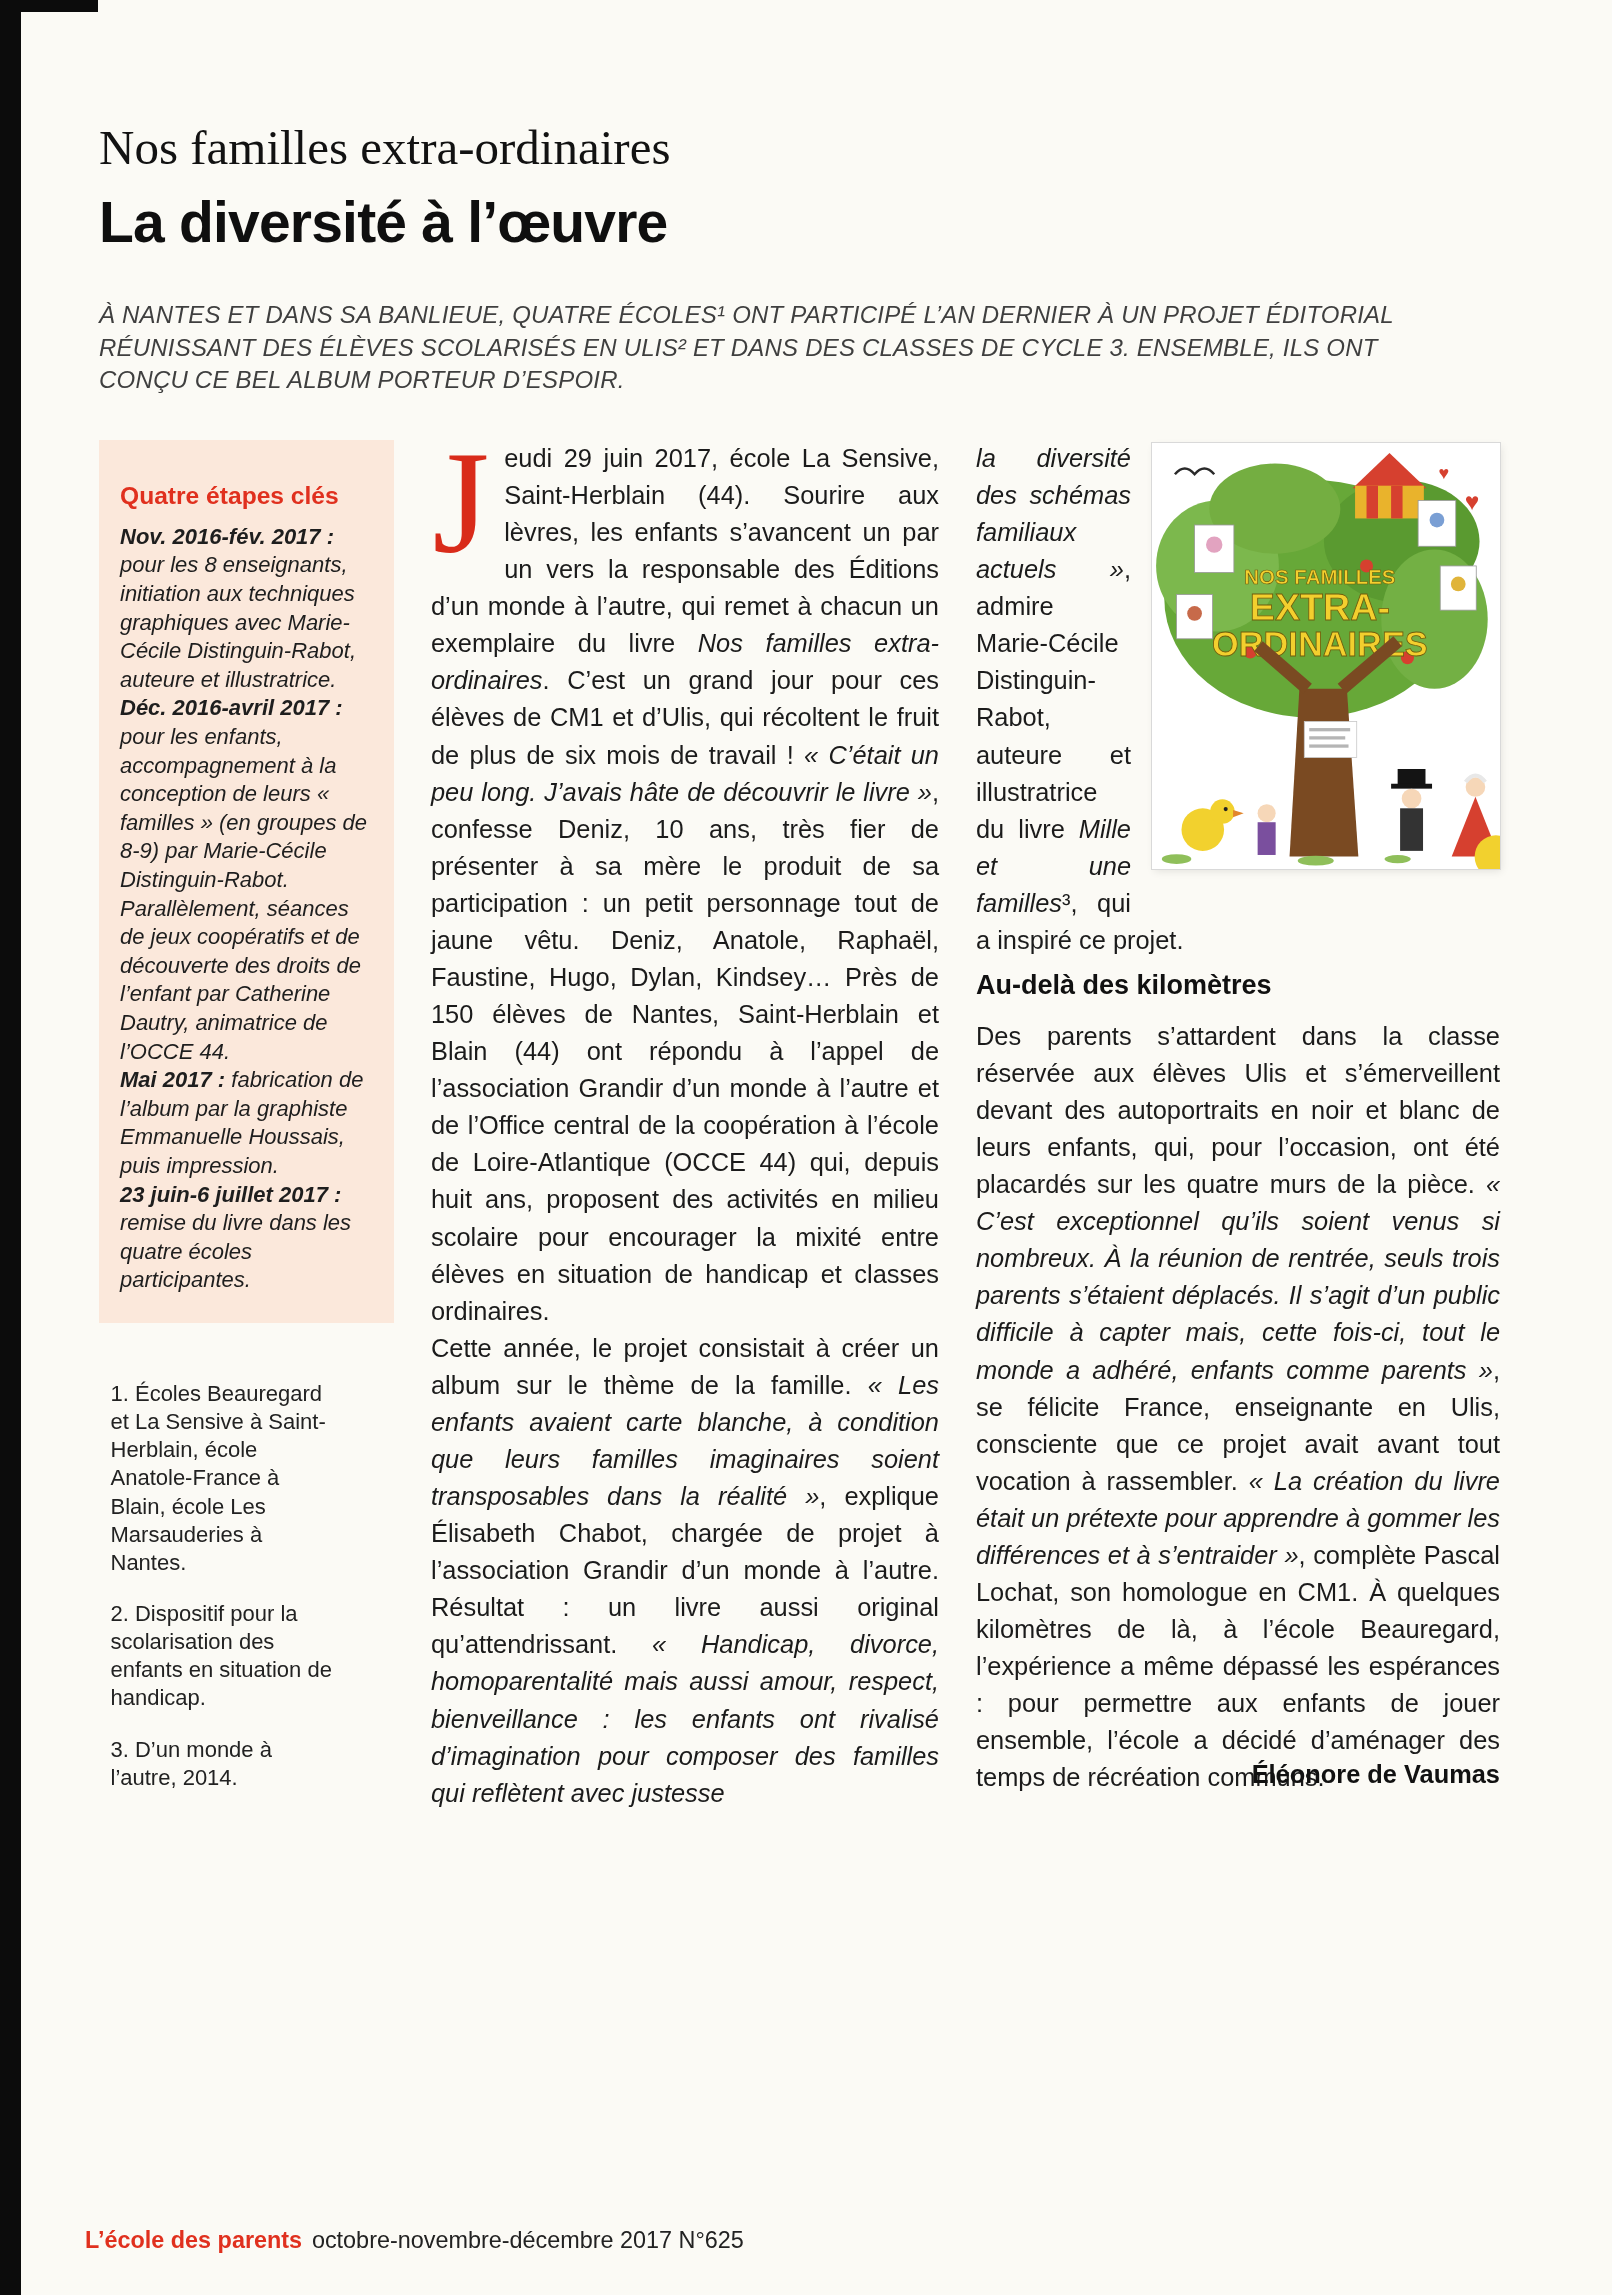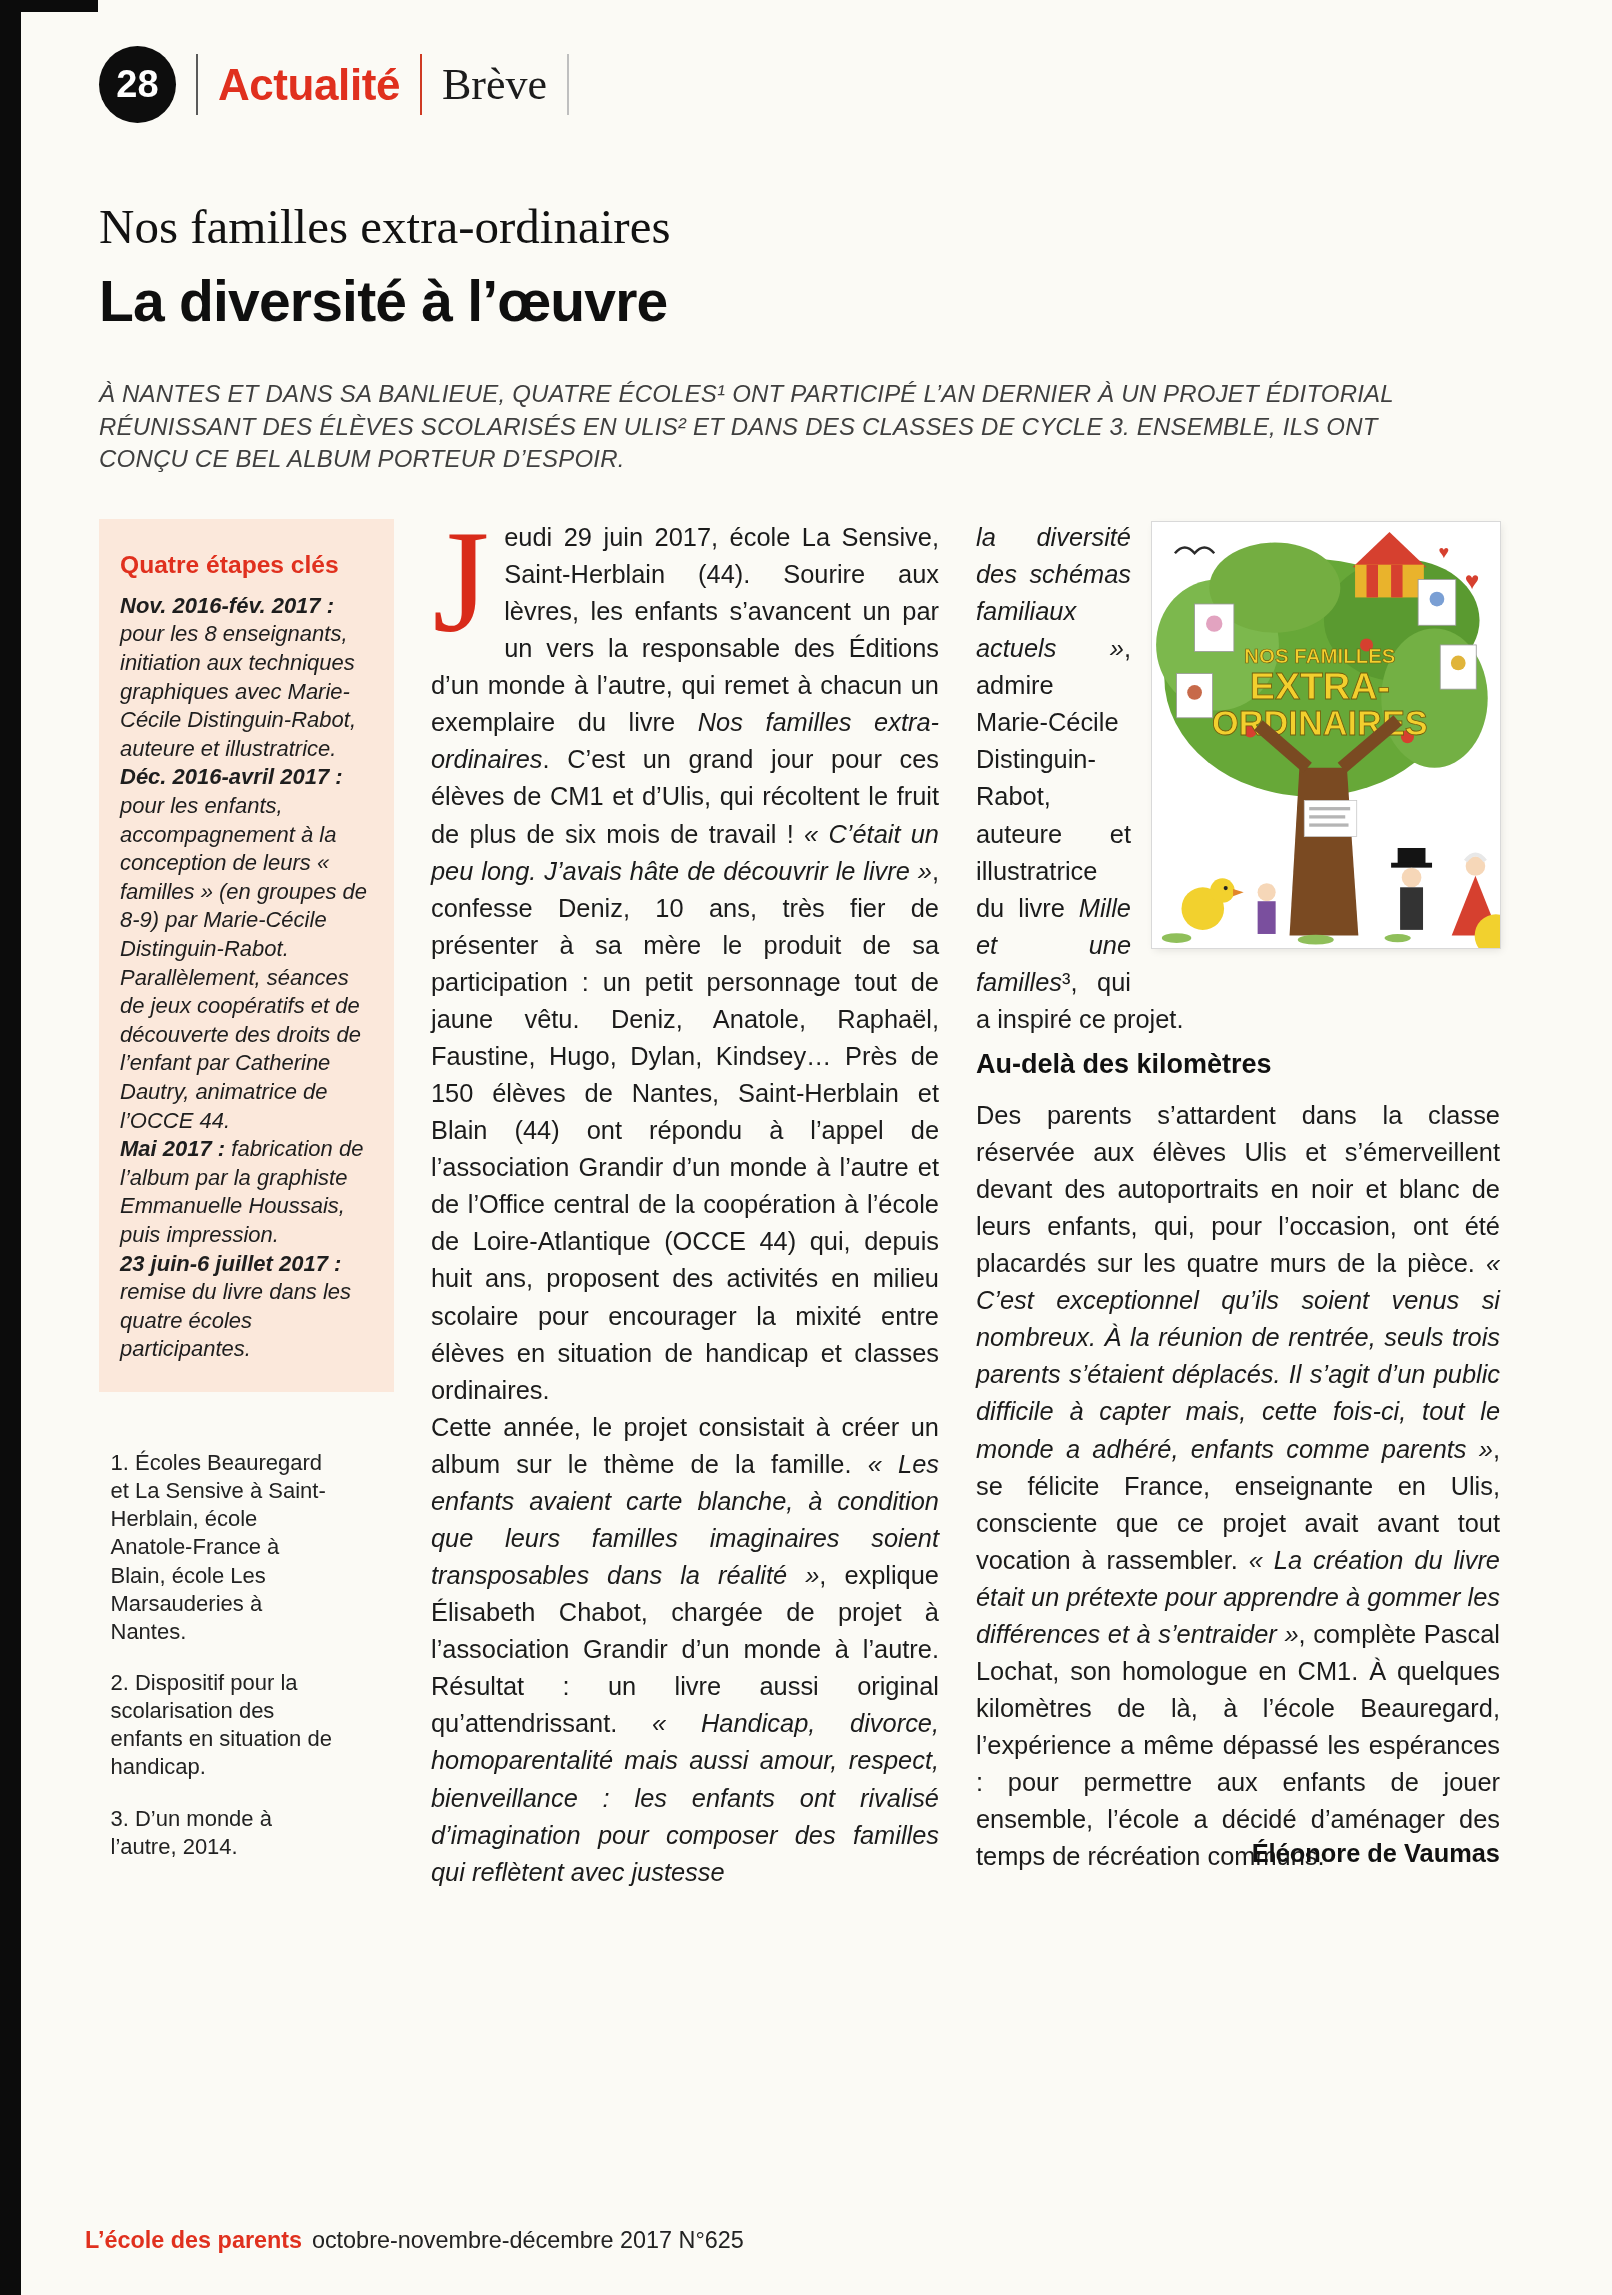--- a/index.html
+++ b/index.html
@@ -34,21 +34,21 @@
   .title  { font-size:57px; font-weight:700; color:#0f0f0f; margin:13px 0 0; letter-spacing:-0.8px; }
   .standfirst {
     font-size:24px; line-height:1.36; color:#3f3f3f; margin:44px 0 0;
     max-width:1328px; letter-spacing:0.2px;font-style:italic;
   }
 
   
   .columns { display:grid; grid-template-columns:295px 508px 524px; column-gap:37px; margin-top:43px; }
 
   
-  .keybox { background:#fbe8db; padding:32px 21px 28px; }
+  .keybox { background:#fbe8db; padding:42px 21px 28px; }
   .keybox-title { color:#e0301e; font-weight:700; font-size:24.6px; margin:0 0 13px; }
   .keybox-entry { font-style:italic; font-size:22px; line-height:1.3; color:#1e1e1e; margin:0; text-align:left; }
   .keybox-entry b { font-weight:700; }
   .footnotes { margin-top:57px; width:234px; padding-left:11.5px; }
   .footnotes p { font-size:22px; line-height:1.28; color:#222; margin:0 0 23px; }
 
   
   .body-text {
     font-size:25.4px; line-height:1.46; color:#1b1b1b; margin:0;
     text-align:justify; hyphens:auto; -webkit-hyphens:auto;
@@ -73,28 +73,20 @@
   .mag { color:#e0301e; font-weight:700; margin-right:9.8px; }
 </style>
 </head>
 <body>
 
 <div class="scan-strip"></div>
 <div class="scan-corner"></div>
 
 <div class="page">
 
-  <header class="masthead">
-    <div class="page-num">28</div>
-    <div class="vline v-dark"></div>
-    <div class="section">Actualité</div>
-    <div class="vline v-red"></div>
-    <div class="rubric">Brève</div>
-    <div class="vline v-light"></div>
-  </header>
 
   <div class="headline-block">
     <h2 class="kicker">Nos familles extra-ordinaires</h2>
     <h1 class="title">La diversité à l’œuvre</h1>
     <p class="standfirst">À NANTES ET DANS SA BANLIEUE, QUATRE ÉCOLES¹ ONT PARTICIPÉ L’AN DERNIER À UN PROJET ÉDITORIAL RÉUNISSANT DES ÉLÈVES SCOLARISÉS EN ULIS² ET DANS DES CLASSES DE CYCLE 3. ENSEMBLE, ILS ONT CONÇU CE BEL ALBUM PORTEUR D’ESPOIR.</p>
   </div>
 
   <div class="columns">
 
     <aside>

